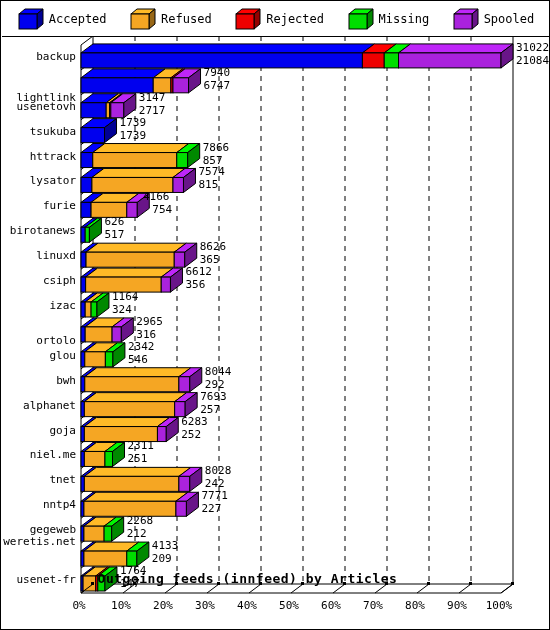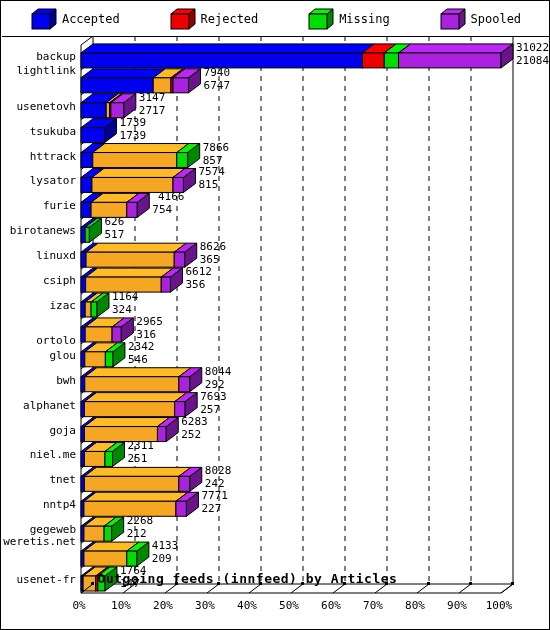--- a/index.html
+++ b/index.html
@@ -104,20 +104,28 @@
 <div id="chart-root">
 
   <div id="legend">
       <div class="legend-item">
         <span class="legend-cube"><svg width="26" height="22">
             <polygon points="1,6 7,1 25,1 19,6" fill="#0000ff" stroke="#000" stroke-width="1"></polygon>
             <polygon points="19,6 25,1 25,16 19,21" fill="#000094" stroke="#000" stroke-width="1"></polygon>
             <rect x="1" y="6" width="18" height="15" fill="#0000ee" stroke="#000" stroke-width="1"></rect>
           </svg></span>
         <span class="legend-label">Accepted</span>
+      </div>
+      <div class="legend-item">
+        <span class="legend-cube"><svg width="26" height="22">
+            <polygon points="1,6 7,1 25,1 19,6" fill="#ffba27" stroke="#000" stroke-width="1"></polygon>
+            <polygon points="19,6 25,1 25,16 19,21" fill="#986716" stroke="#000" stroke-width="1"></polygon>
+            <rect x="1" y="6" width="18" height="15" fill="#f5a623" stroke="#000" stroke-width="1"></rect>
+          </svg></span>
+        <span class="legend-label">Refused</span>
       </div>
       <div class="legend-item">
         <span class="legend-cube"><svg width="26" height="22">
             <polygon points="1,6 7,1 25,1 19,6" fill="#ff0000" stroke="#000" stroke-width="1"></polygon>
             <polygon points="19,6 25,1 25,16 19,21" fill="#940000" stroke="#000" stroke-width="1"></polygon>
             <rect x="1" y="6" width="18" height="15" fill="#ee0000" stroke="#000" stroke-width="1"></rect>
           </svg></span>
         <span class="legend-label">Rejected</span>
       </div>
       <div class="legend-item">
@@ -406,37 +414,37 @@
           <rect x="426" y="545" width="3" height="3" fill="#000"></rect>
           <line x1="458" y1="556" x2="470" y2="547" stroke="#000" stroke-width="1"></line>
           <rect x="468" y="545" width="3" height="3" fill="#000"></rect>
           <line x1="500" y1="556" x2="512" y2="547" stroke="#000" stroke-width="1"></line>
           <rect x="510" y="545" width="3" height="3" fill="#000"></rect>
         </g>
       </svg>
   <div class="ylabel" style="right: 473px; top: 18.9091px;">backup</div>
       <div class="vlabel" style="left: 515px; top: 3.90909px;">31022</div>
       <div class="vlabel" style="left: 515px; top: 16.9091px;">21084</div>
-      <div class="ylabel" style="right: 473px; top: 33px;">lightlink</div>
+      <div class="ylabel" style="right: 473px; top: 60px;">lightlink</div>
       <div class="vlabel" style="left: 202.52px; top: 28.8182px;">7940</div>
       <div class="vlabel" style="left: 202.52px; top: 41.8182px;">6747</div>
       <div class="ylabel" style="right: 473px; top: 68.7273px;">usenetovh</div>
       <div class="vlabel" style="left: 137.84px; top: 53.7273px;">3147</div>
       <div class="vlabel" style="left: 137.84px; top: 66.7273px;">2717</div>
       <div class="ylabel" style="right: 473px; top: 93.6364px;">tsukuba</div>
       <div class="vlabel" style="left: 118.52px; top: 78.6364px;">1739</div>
       <div class="vlabel" style="left: 118.52px; top: 91.6364px;">1739</div>
       <div class="ylabel" style="right: 473px; top: 118.545px;">httrack</div>
       <div class="vlabel" style="left: 201.68px; top: 103.545px;">7866</div>
       <div class="vlabel" style="left: 201.68px; top: 116.545px;">857</div>
       <div class="ylabel" style="right: 473px; top: 143.455px;">lysator</div>
       <div class="vlabel" style="left: 197.48px; top: 128.455px;">7574</div>
       <div class="vlabel" style="left: 197.48px; top: 141.455px;">815</div>
       <div class="ylabel" style="right: 473px; top: 168.364px;">furie</div>
-      <div class="vlabel" style="left: 157px; top: 153.364px; text-align: right;">4166</div>
+      <div class="vlabel" style="left: 142px; top: 153.364px; text-align: right;">4166</div>
       <div class="vlabel" style="left: 151.28px; top: 166.364px;">754</div>
       <div class="ylabel" style="right: 473px; top: 193.273px;">birotanews</div>
       <div class="vlabel" style="left: 103.4px; top: 178.273px;">626</div>
       <div class="vlabel" style="left: 103.4px; top: 191.273px;">517</div>
       <div class="ylabel" style="right: 473px; top: 218.182px;">linuxd</div>
       <div class="vlabel" style="left: 198.74px; top: 203.182px;">8626</div>
       <div class="vlabel" style="left: 198.74px; top: 216.182px;">365</div>
       <div class="ylabel" style="right: 473px; top: 243.091px;">csiph</div>
       <div class="vlabel" style="left: 184.46px; top: 228.091px;">6612</div>
       <div class="vlabel" style="left: 184.46px; top: 241.091px;">356</div>

